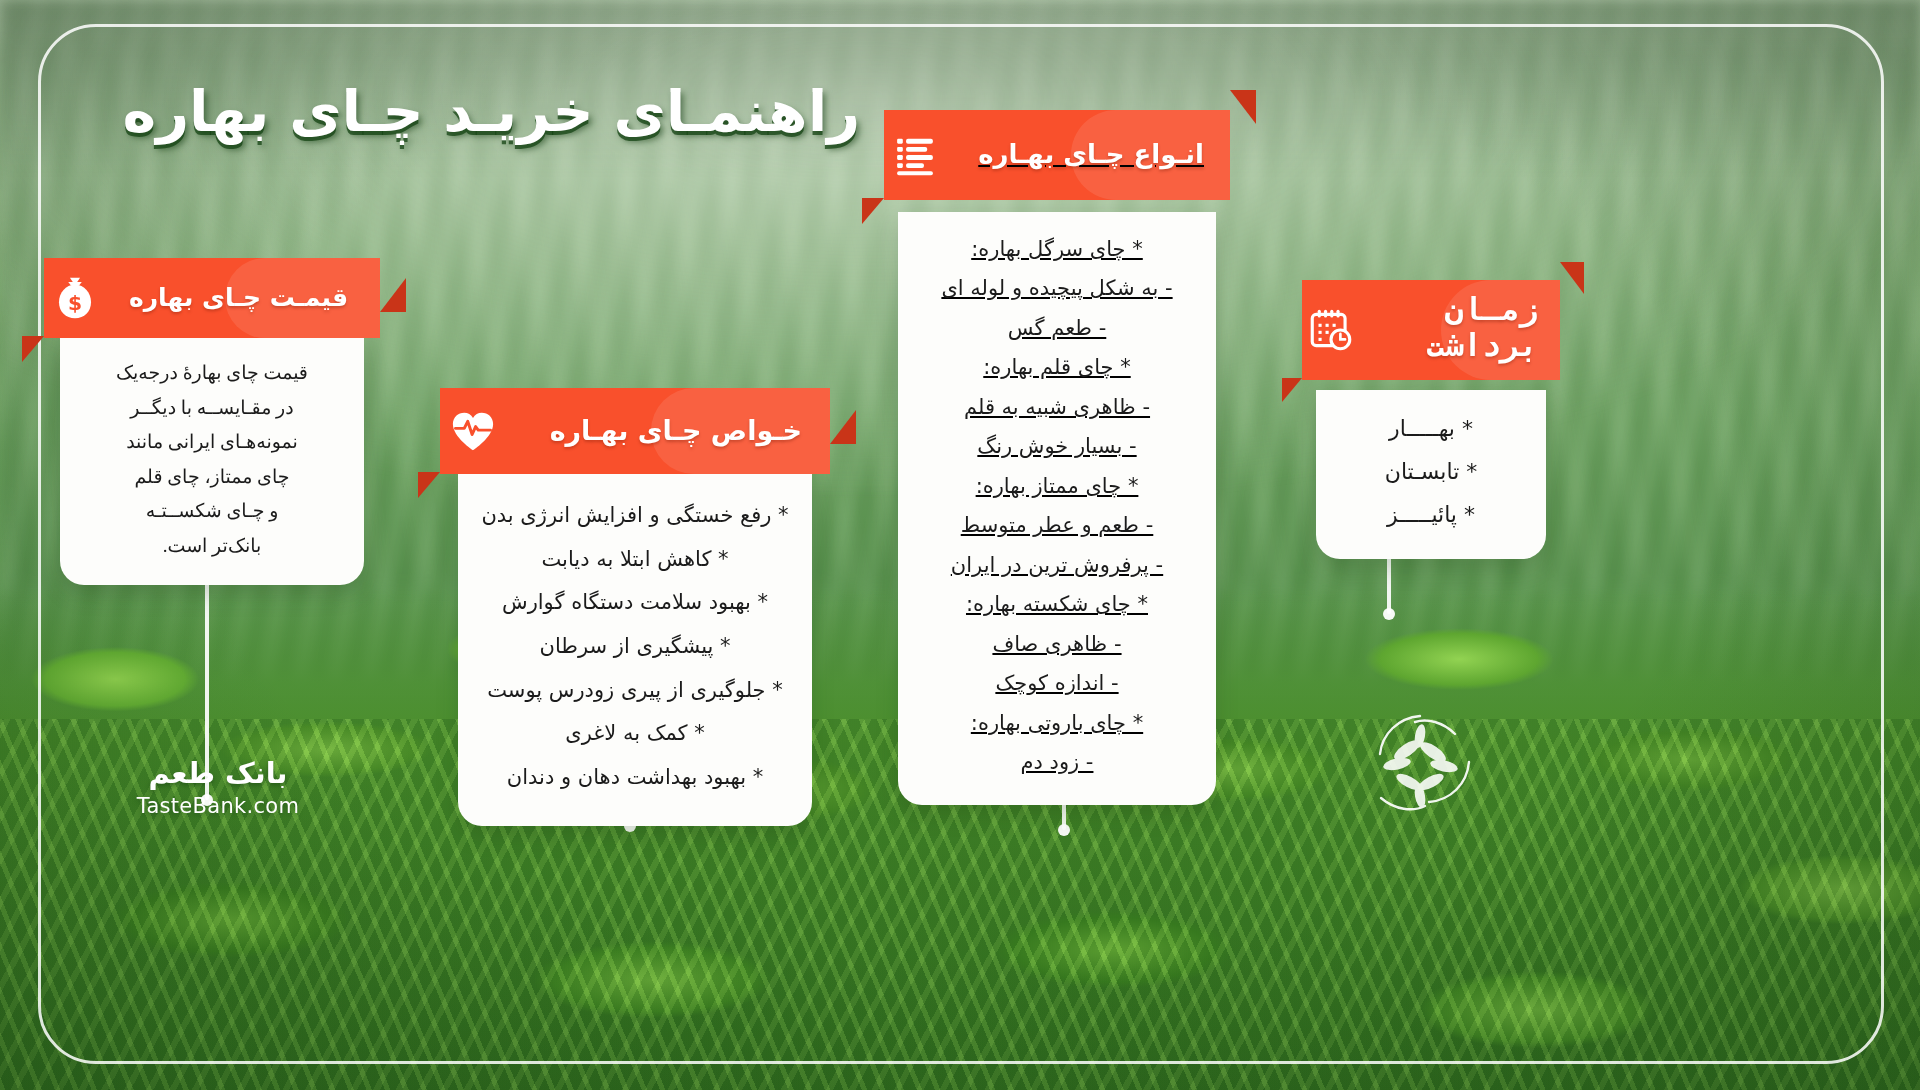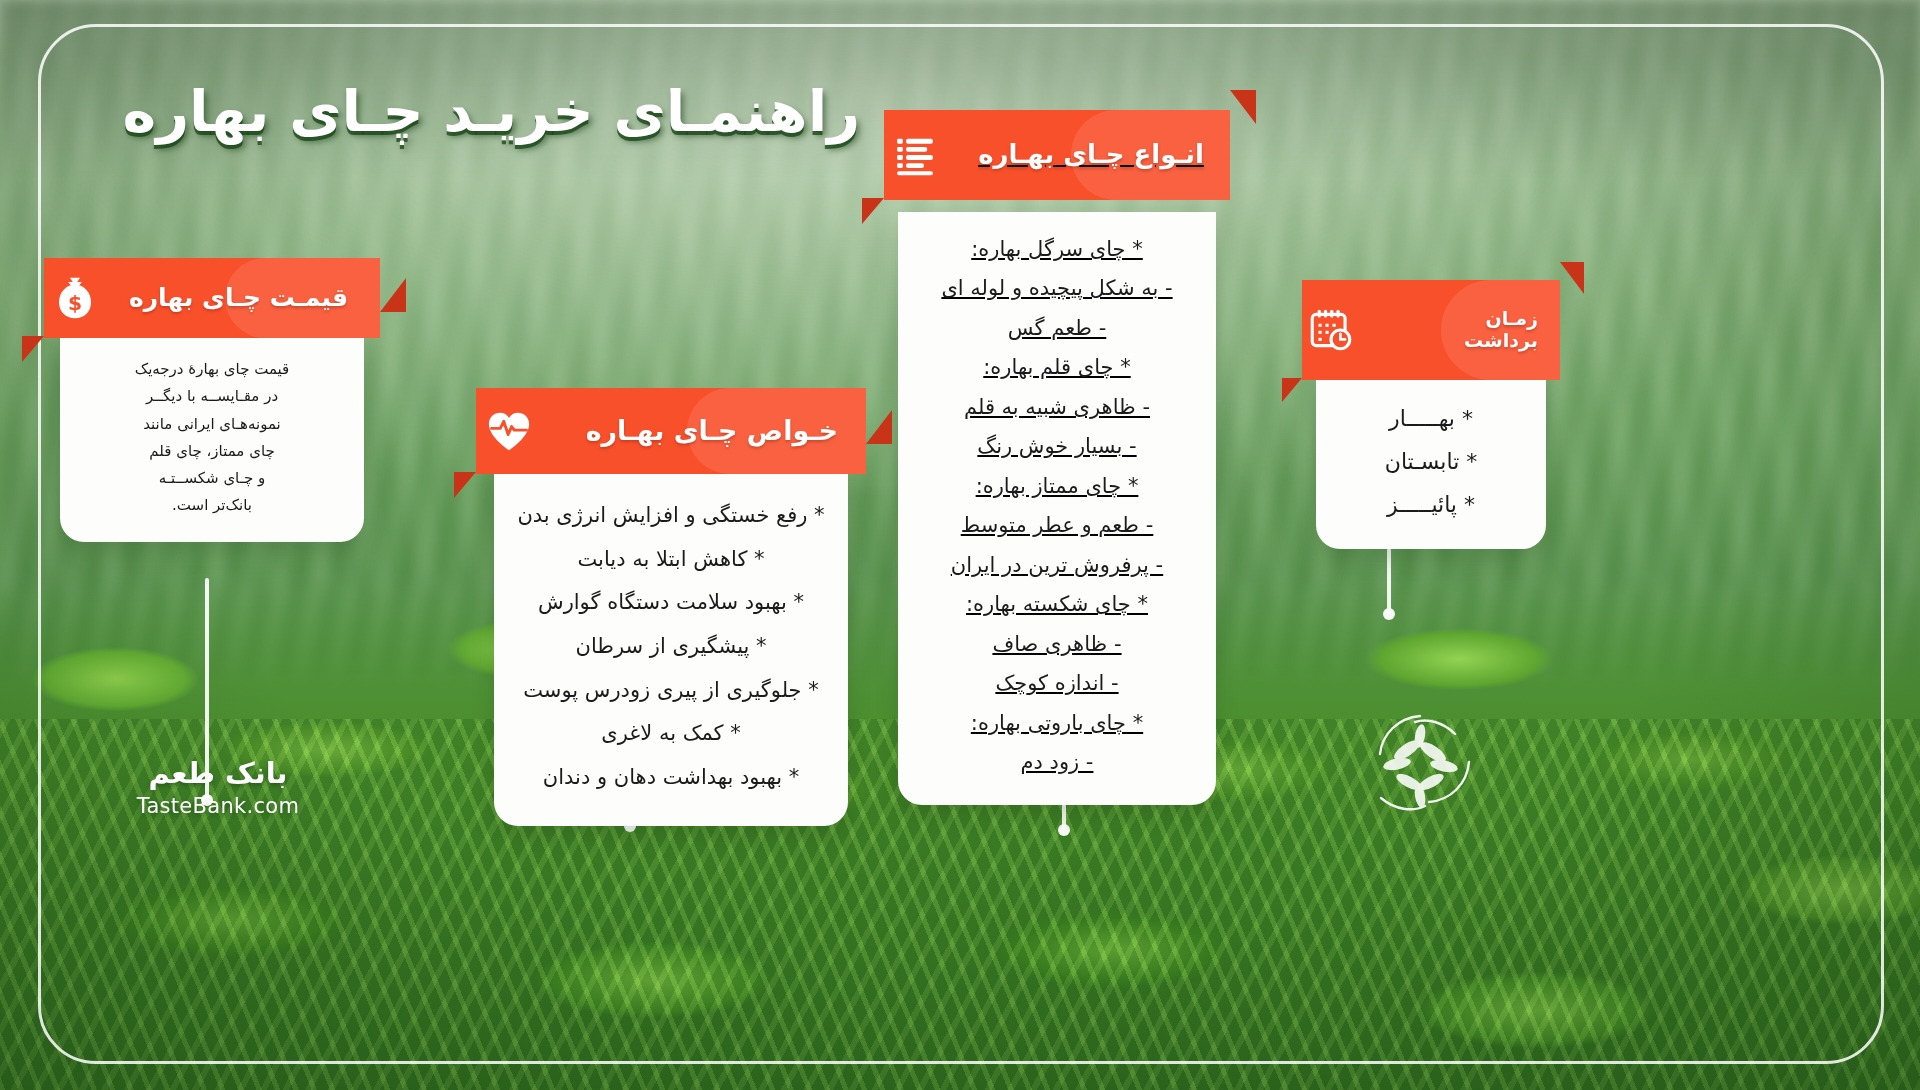--- a/index.html
+++ b/index.html
@@ -143,27 +143,27 @@
     transform:translateX(-50%);
     width:12px;height:12px;border-radius:50%;
     background:rgba(255,255,255,.95);
   }
 
   
   #card-price{right:1540px;top:258px;width:336px;}
   #card-price .ribbon{width:336px;height:80px;padding:0 26px 0 0;}
   #card-price .rtitle{font-size:25px;padding-right:6px;}
   #card-price .ricon{width:62px;height:62px;}
-  #card-price .body{margin:0 16px;width:304px;padding:18px 14px 22px;font-size:15px;line-height:1.82;}
+  #card-price .body{margin:0 16px;width:304px;padding:18px 14px 22px;font-size:19px;line-height:1.82;font-family:Liberation Serif, serif;}
   #price-fold-tr{right:-26px;top:20px;border-left:26px solid transparent;border-bottom:34px solid #c93418;}
   #price-fold-bl{left:-22px;bottom:-24px;border-right:22px solid transparent;border-top:26px solid #c93418;}
   #stem-price{left:205px;top:578px;width:4px;height:222px;}
 
   
-  #card-props{right:1054px;top:388px;width:390px;}
+  #card-props{right:1090px;top:388px;width:390px;}
   #card-props .ribbon{width:390px;height:86px;padding:0 28px 0 0;}
   #card-props .rtitle{font-size:27px;}
   #card-props .ricon{width:66px;height:66px;}
   #card-props .body{margin:0 18px;width:354px;padding:20px 12px 26px;font-size:21px;line-height:2.08;}
   #props-fold-tr{right:-26px;top:22px;border-left:26px solid transparent;border-bottom:34px solid #c93418;}
   #props-fold-bl{left:-22px;bottom:-24px;border-right:22px solid transparent;border-top:26px solid #c93418;}
   #stem-props{left:628px;top:740px;width:4px;height:86px;}
 
   
   #card-types{right:690px;top:110px;width:346px;text-decoration:underline;}
@@ -171,23 +171,23 @@
   #card-types .rtitle{font-size:26px;}
   #card-types .ricon{width:62px;height:62px;}
   #card-types .body{margin:12px 14px;width:318px;padding:18px 10px 22px;font-size:21px;line-height:1.88;}
   #types-fold-tr{right:-26px;top:-20px;border-left:26px solid transparent;border-bottom:34px solid #c93418;transform:scaleY(-1);}
   #types-fold-bl{left:-22px;bottom:-24px;border-right:22px solid transparent;border-top:26px solid #c93418;}
   #stem-types{left:1062px;top:748px;width:4px;height:82px;}
 
   
   #card-harvest{right:360px;top:280px;width:258px;}
   #card-harvest .ribbon{width:258px;height:100px;padding:0 22px 0 0;}
-  #card-harvest .rtitle{font-size:19px;}
+  #card-harvest .rtitle{font-size:31px;font-family:Liberation Mono, monospace;}
   #card-harvest .ricon{width:58px;height:58px;}
-  #card-harvest .body{margin:0 14px;width:230px;padding:18px 10px 22px;font-size:22px;line-height:1.95;}
+  #card-harvest .body{margin:10px 14px;width:230px;padding:18px 10px 22px;font-size:22px;line-height:1.95;}
   #harvest-fold-tr{right:-24px;top:-18px;border-left:24px solid transparent;border-bottom:32px solid #c93418;transform:scaleY(-1);}
   #harvest-fold-bl{left:-20px;bottom:-22px;border-right:20px solid transparent;border-top:24px solid #c93418;}
   #stem-harvest{left:1387px;top:544px;width:4px;height:70px;}
 
   
   #logo{position:absolute;left:118px;top:758px;width:200px;text-align:center;direction:rtl;}
   #logo-fa{font-size:29px;font-weight:bold;color:#ffffff;text-shadow:0 2px 4px rgba(20,60,18,.5);line-height:1.1;}
   #logo-en{font-size:21px;color:#ffffff;letter-spacing:.3px;text-shadow:0 2px 4px rgba(20,60,18,.5);margin-top:4px;}
 
   

